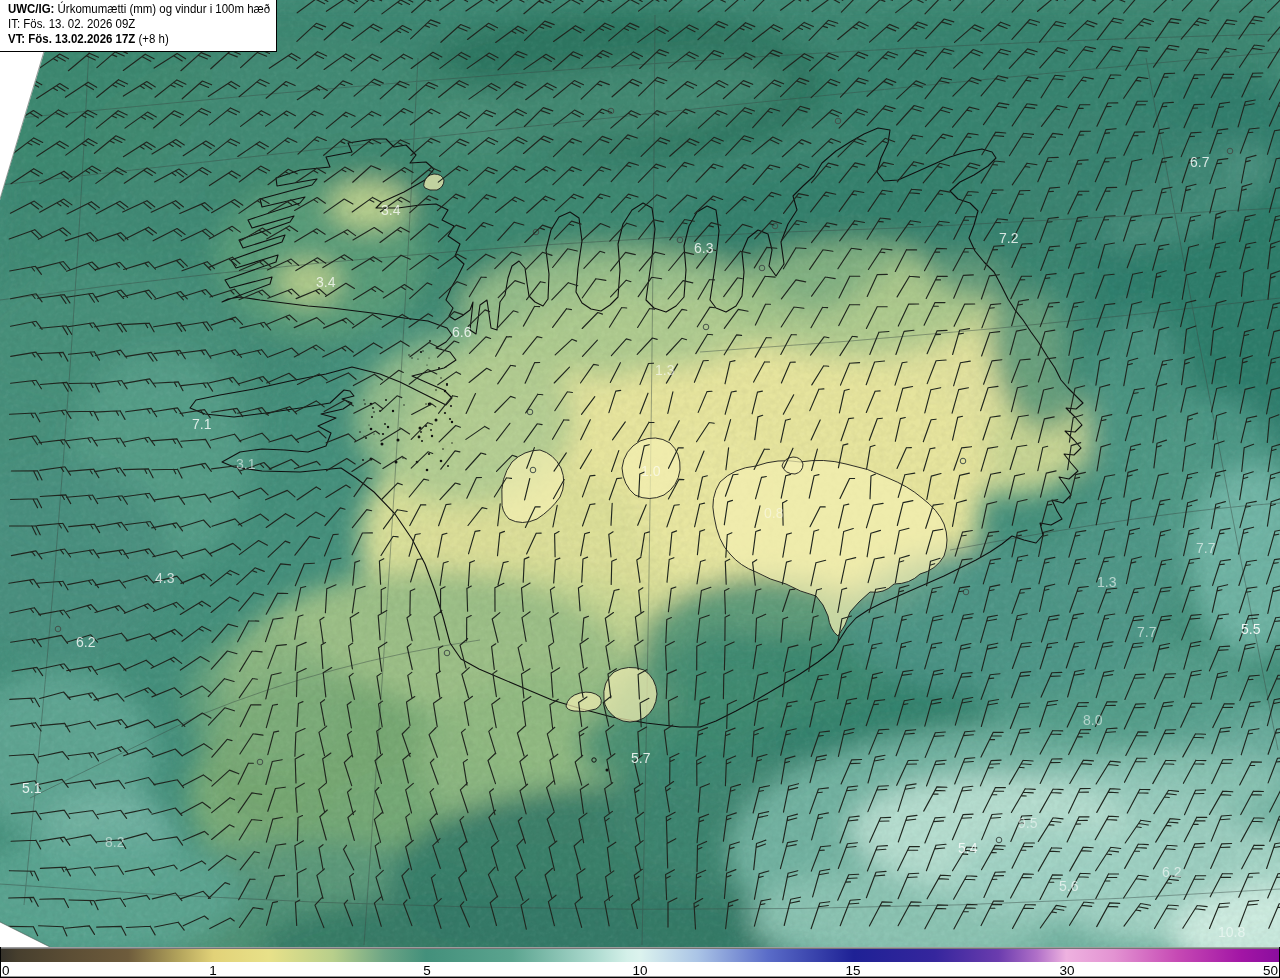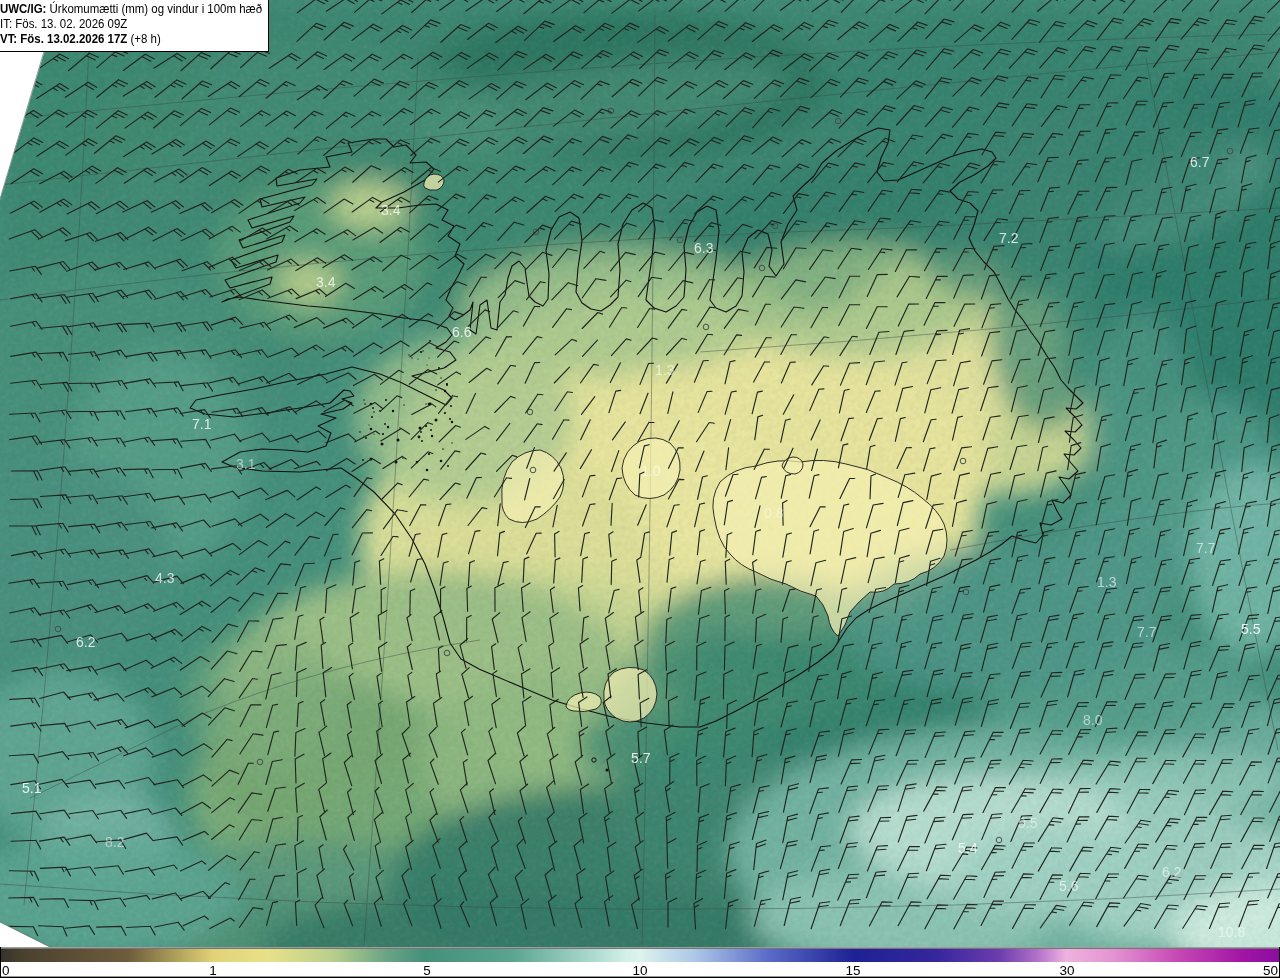--- a/index.html
+++ b/index.html
@@ -1,15 +1,15 @@
 <!DOCTYPE html>
 <html><head><meta charset="utf-8"><style>
 html,body{margin:0;padding:0;background:#fff}
 #map{position:relative;width:1280px;height:978px;overflow:hidden;font-family:"Liberation Sans",sans-serif}
-#box{position:absolute;left:0;top:0;width:268px;height:49px;background:#fff;border:1px solid #000;border-left:none;border-top:none;padding:2px 0 0 0;font-size:13.4px;line-height:14.8px;color:#000}
+#box{position:absolute;left:0;top:0;width:268px;height:49px;background:#fff;border:1px solid #000;border-left:none;border-top:none;padding:2px 0 0 8px;font-size:13.4px;line-height:14.8px;color:#000}
 #box div{white-space:nowrap;transform:scaleX(0.855);transform-origin:0 0}
 </style></head><body>
 <div id="map">
 <svg width="1280" height="978" viewBox="0 0 1280 978" xmlns="http://www.w3.org/2000/svg">
 <defs>
 <filter id="bl" x="-30%" y="-30%" width="160%" height="160%">
           <feGaussianBlur stdDeviation="13"></feGaussianBlur>
         </filter>
 <linearGradient id="cbar" x1="0" y1="0" x2="1" y2="0">
           <stop offset="0.000" stop-color="#35322a"></stop>

